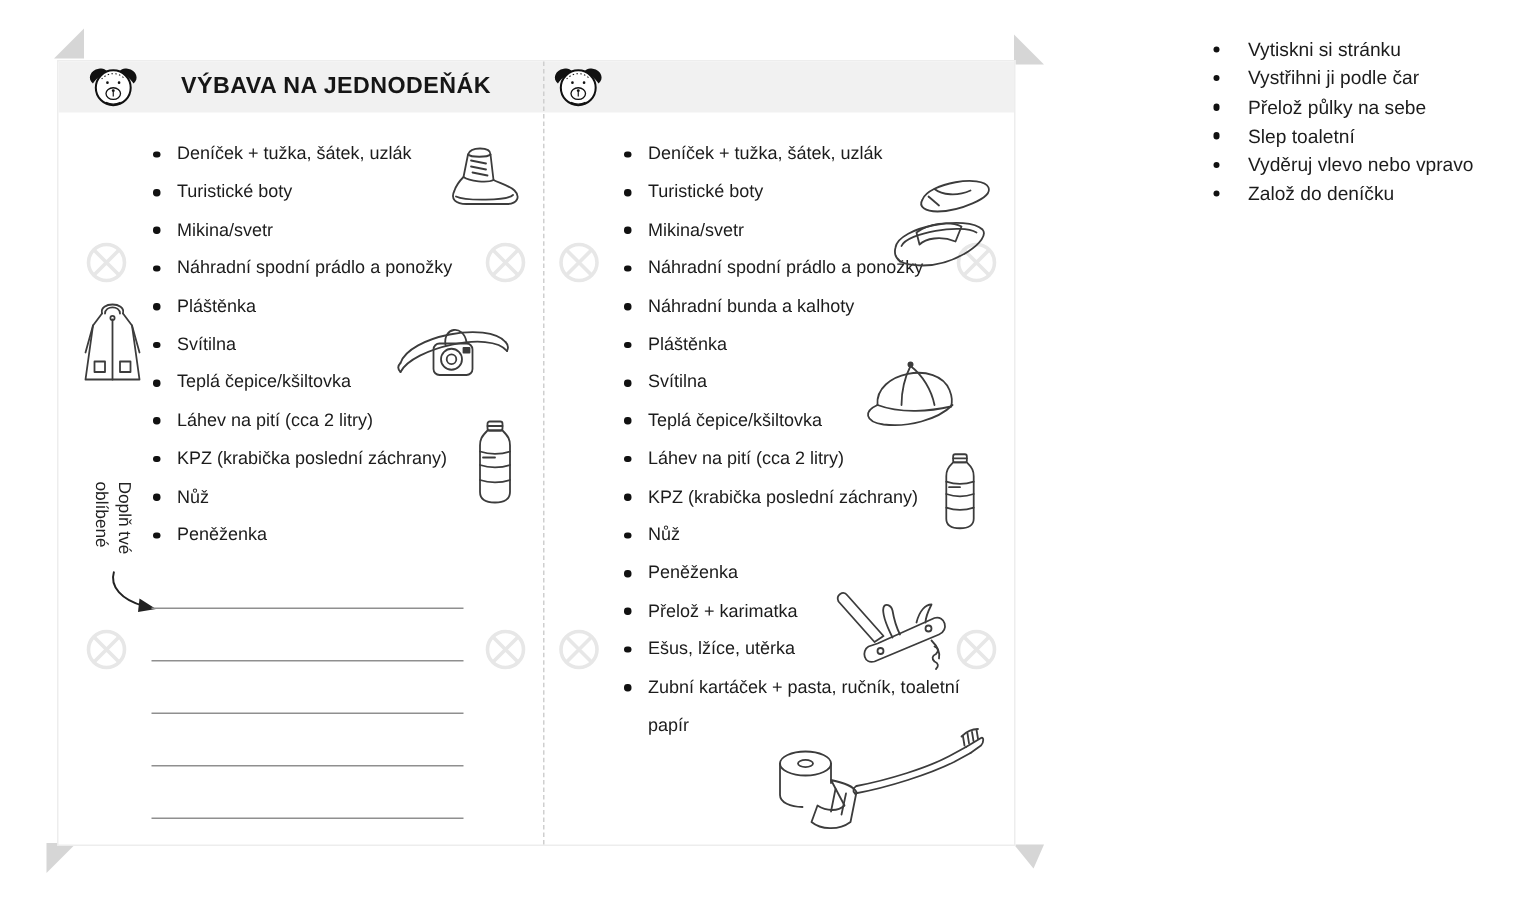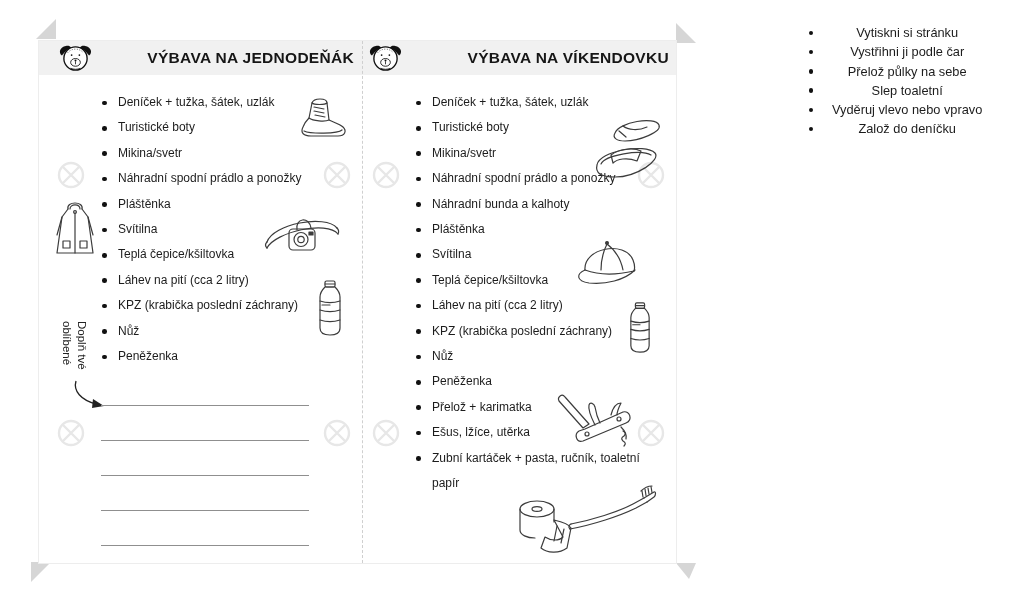--- a/index.html
+++ b/index.html
@@ -11,30 +11,30 @@
   }
   .sheet{position:absolute;left:38px;top:40px;width:637px;height:522px;border:1px solid #ededed;background:#fff;}
   .band{position:absolute;left:0;top:0;width:100%;height:34px;background:#f1f1f1;}
   .divider{position:absolute;left:323px;top:0;height:100%;width:0;border-left:1px dashed #cfcfcf;}
   .panel{position:absolute;top:0;height:100%;}
   .panel-left{left:0;width:324px;}
   .panel-right{left:324px;width:313px;}
   .logo{position:absolute;top:2px;width:37px;height:31px;}
   .panel-left .logo{left:18px;}
   .panel-right .logo{left:4px;}
-  .title{position:absolute;top:0;height:34px;line-height:34px;font-weight:bold;font-size:15.5px;letter-spacing:.3px;text-align:right;white-space:nowrap;color:#161616;}
+  .title{position:absolute;top:0;height:34px;line-height:34px;font-weight:bold;font-size:15.5px;letter-spacing:.3px;text-align:center;white-space:nowrap;color:#161616;}
   .panel-left .title{left:55px;width:260px;}
   .panel-right .title{left:46px;width:260px;}
   ul.checklist{position:absolute;top:49px;margin:0;padding:0;}
   .panel-left ul.checklist{left:60px;width:250px;}
   .panel-right ul.checklist{left:50px;width:252px;}
   ul.checklist li{position:relative;list-style:none;padding-left:19px;line-height:25.4px;font-size:12px;white-space:nowrap;}
   ul.checklist li.wrap{white-space:normal;width:232px;}
   .dot{position:absolute;left:3px;top:10.6px;width:4.6px;height:4.6px;border-radius:50%;background:#111;}
-  ul.instr{position:absolute;left:804px;top:23px;margin:0;padding:0;text-align:center;}
+  ul.instr{position:absolute;left:804px;top:23px;margin:0;padding:0;}
   ul.instr li{position:relative;list-style:none;padding-left:28px;line-height:19.3px;font-size:12.8px;white-space:nowrap;}
   ul.instr .dot{left:5px;top:7.6px;width:4.4px;height:4.4px;}
   .blank-line{position:absolute;left:62px;width:208px;height:0;border-top:1px solid #8f8f8f;}
   .side-note{position:absolute;left:50px;top:280px;width:72px;transform:rotate(90deg);transform-origin:top left;font-size:11.5px;line-height:15px;color:#222;}
   .mark{position:absolute;width:28px;height:28px;}
   .corner{position:absolute;width:22px;height:22px;}
   .icon{position:absolute;}
   svg{display:block;}
 </style>
 </head>
@@ -199,21 +199,20 @@
       <path d="M9,3 C3,4 1,10 5,13 C8,9 12,6 15,5 C13,2.5 11,2.5 9,3 Z" fill="#111"></path>
       <path d="M29,3 C35,4 37,10 33,13 C30,9 26,6 23,5 C25,2.5 27,2.5 29,3 Z" fill="#111"></path>
       <circle cx="19" cy="16" r="12" fill="#fff" stroke="#111" stroke-width="1.4"></circle>
       <path d="M11,10 A10.5,10.5 0 0 1 27,10" fill="none" stroke="#111" stroke-width="0.7" stroke-dasharray="1,1.6"></path>
       <ellipse cx="19" cy="20" rx="5" ry="4" fill="none" stroke="#111" stroke-width="0.9"></ellipse>
       <circle cx="19" cy="18" r="1" fill="#111"></circle>
       <path d="M19,19 L19,22 M14,26 C17,27.5 21,27.5 24,26" fill="none" stroke="#111" stroke-width="0.8"></path>
       <circle cx="15" cy="12.5" r="0.9" fill="#111"></circle>
         <circle cx="23" cy="12.5" r="0.9" fill="#111"></circle>
     </svg>
-    <div class="title">VÝBAVA NA VÍKENDOVKU</div>
 
     <ul class="checklist">
       <li><span class="dot"></span><span>Deníček + tužka, šátek, uzlák</span></li>
       <li><span class="dot"></span><span>Turistické boty</span></li>
       <li><span class="dot"></span><span>Mikina/svetr</span></li>
       <li><span class="dot"></span><span>Náhradní spodní prádlo a ponožky</span></li>
       <li><span class="dot"></span><span>Náhradní bunda a kalhoty</span></li>
       <li><span class="dot"></span><span>Pláštěnka</span></li>
       <li><span class="dot"></span><span>Svítilna</span></li>
       <li><span class="dot"></span><span>Teplá čepice/kšiltovka</span></li>

